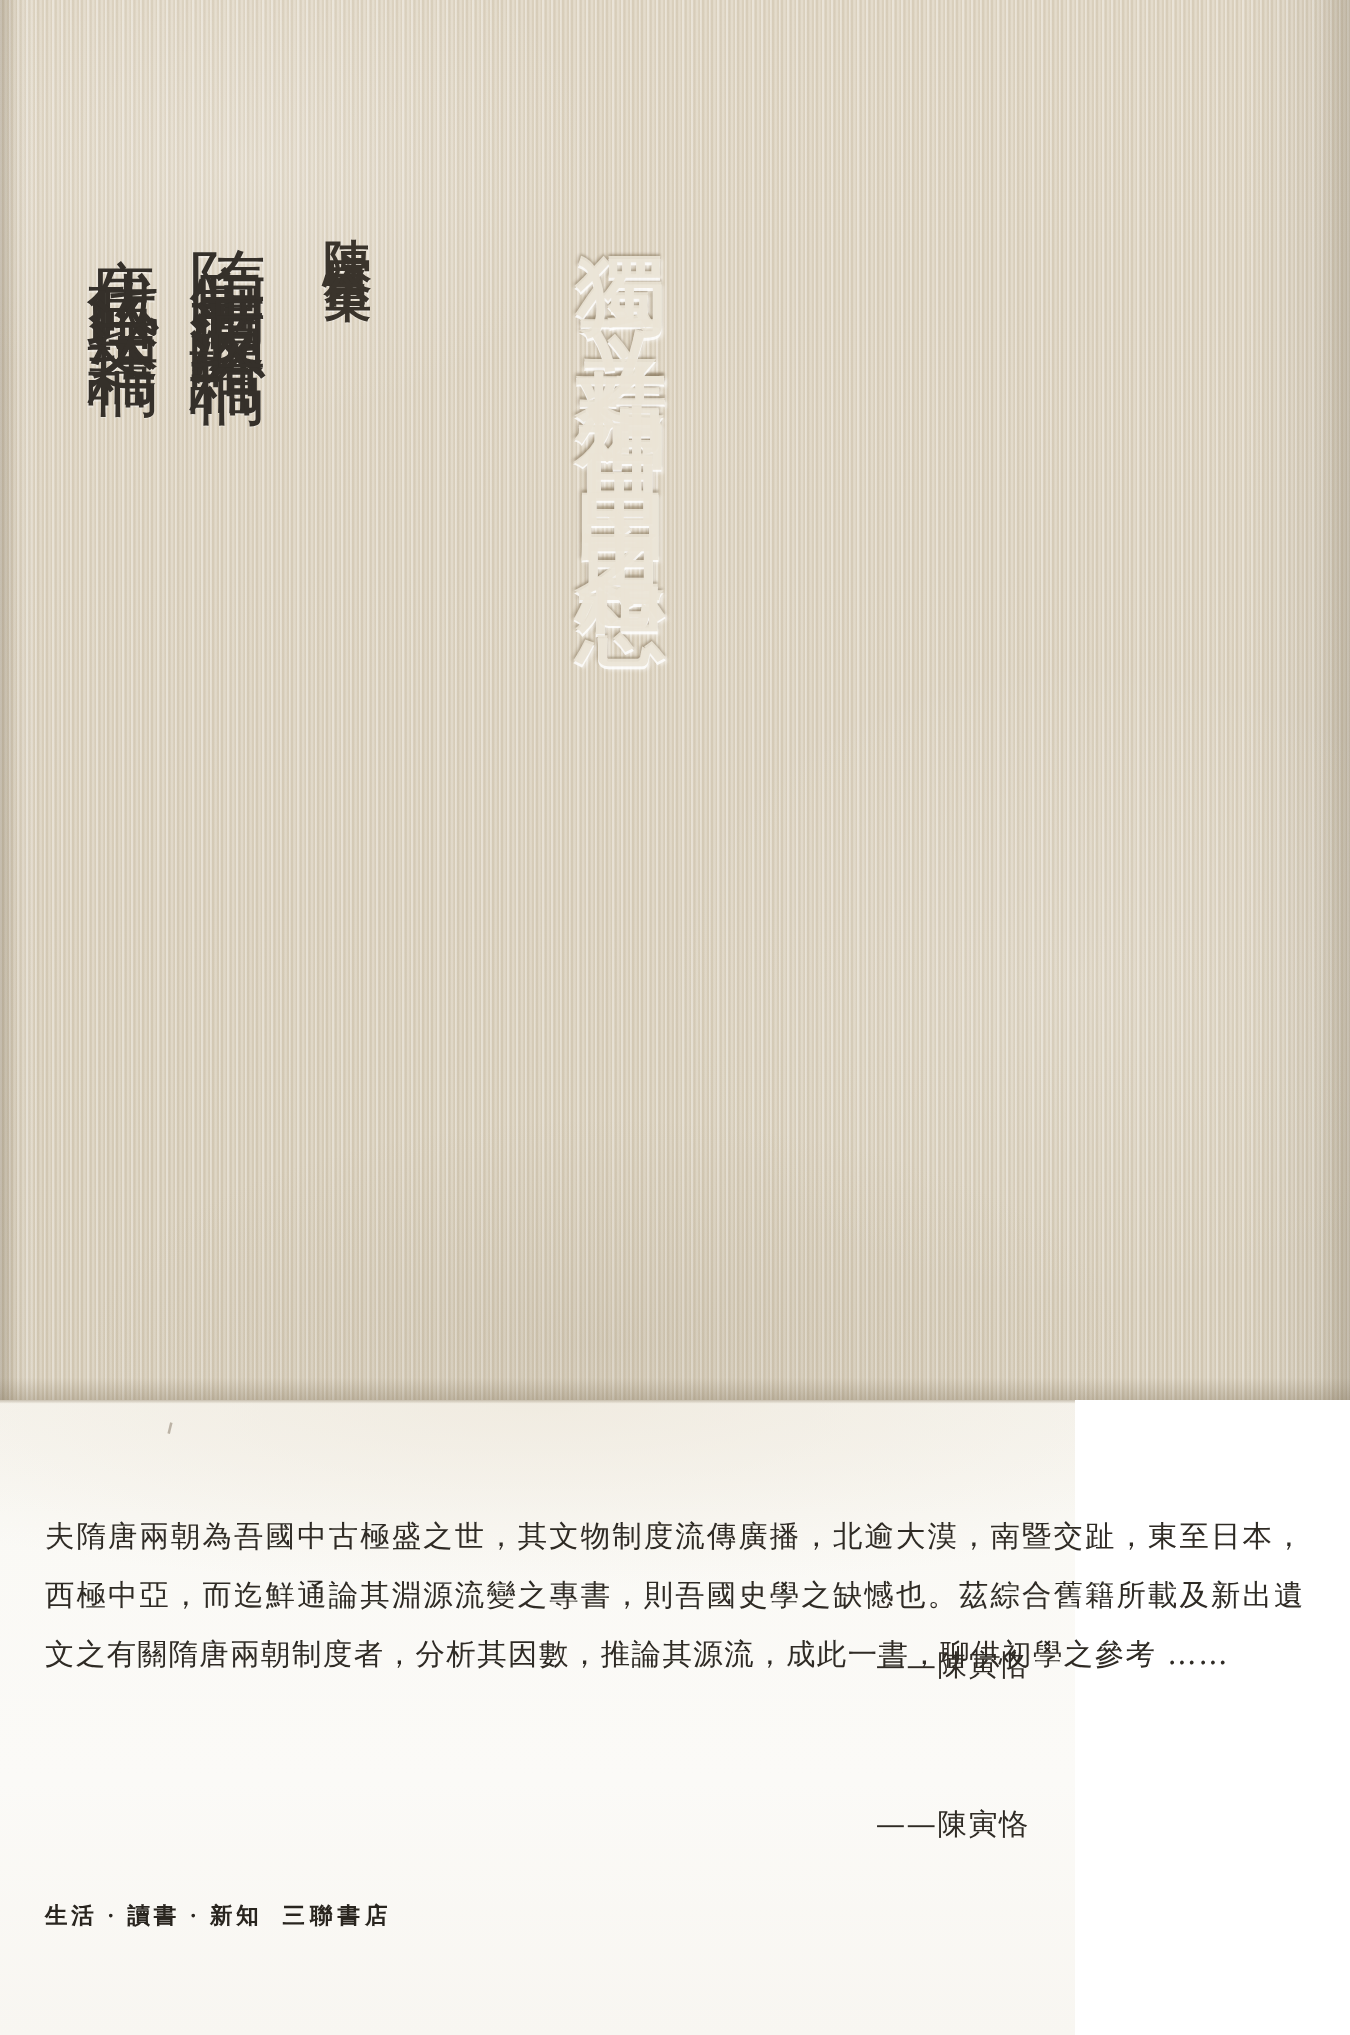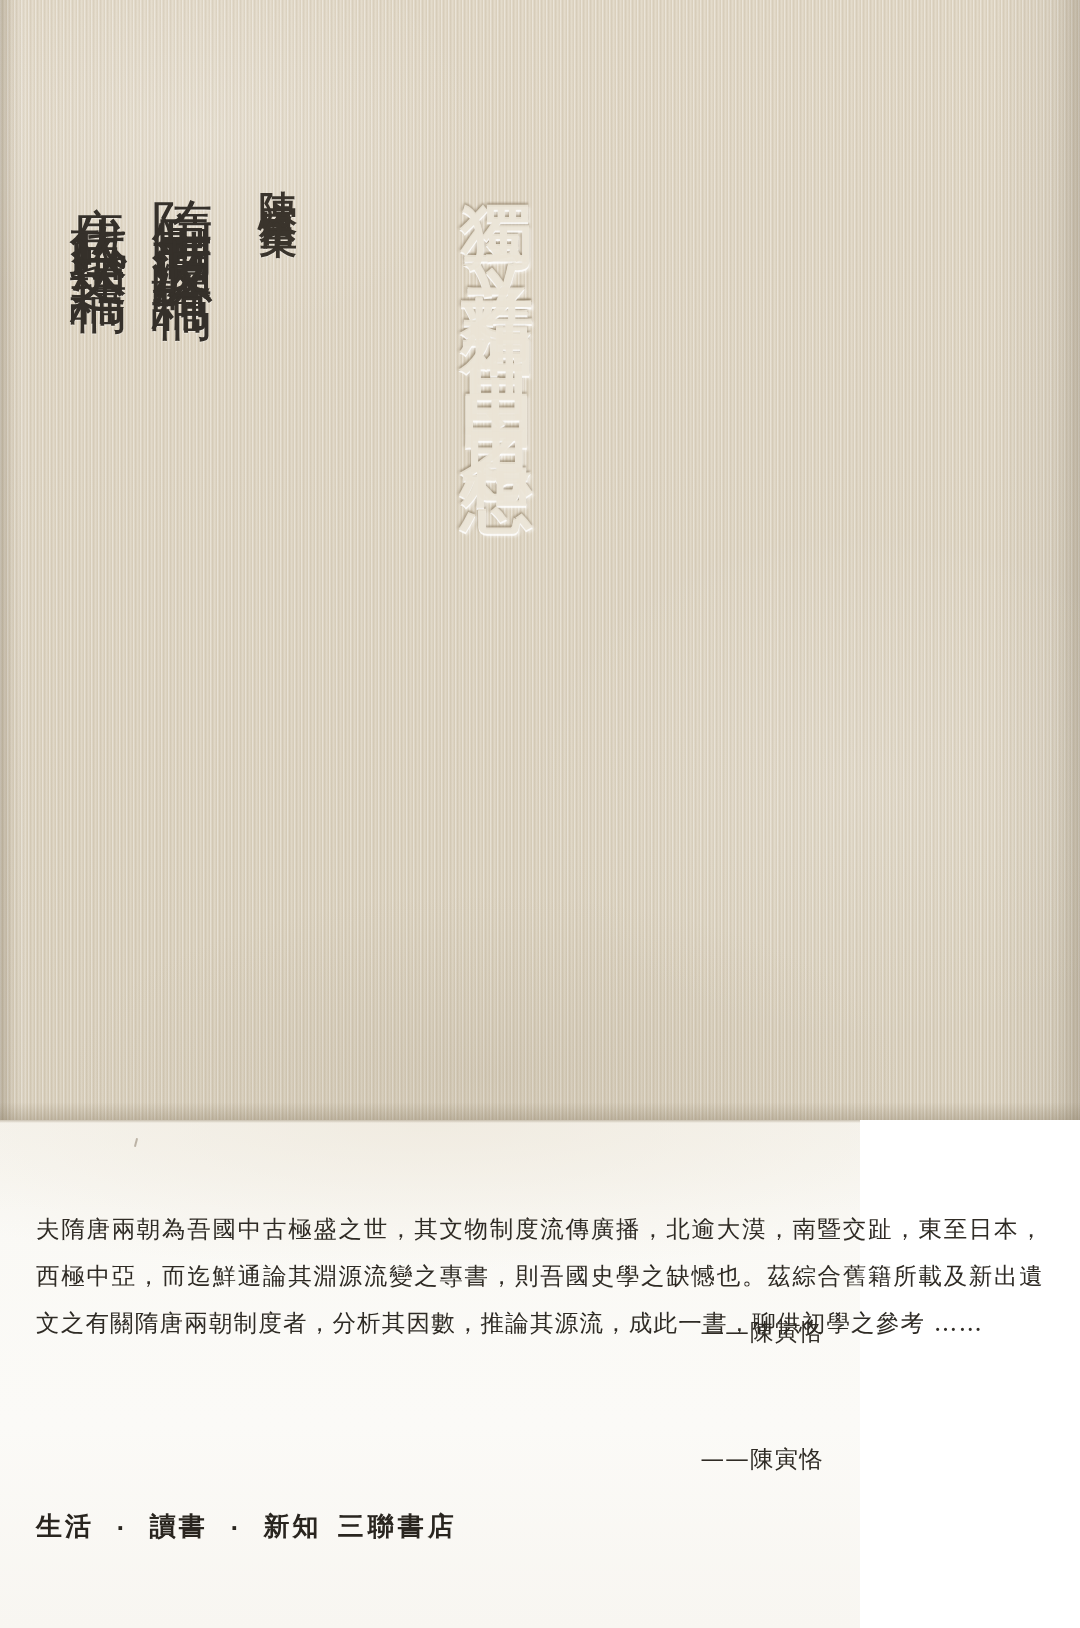--- a/index.html
+++ b/index.html
@@ -192,25 +192,25 @@
     top: 323px;
     font-size: 23.5px;
     color: #2f2b25;
     letter-spacing: 1.2px;
   }
 
   #publisher {
     position: absolute;
     left: 36px;
     bottom: 84px;
-    font-size: 26px;
+    font-size: 18px;
     color: #29251f;
     letter-spacing: 2px;
     font-weight: 700;
-    font-family: Liberation Mono, monospace;
+    font-family: Liberation Serif, serif;
     white-space: nowrap;
     text-align: right;
   }
   #publisher .pub-left { letter-spacing: 3px; }
   #publisher .pub-right { margin-left: 16px; letter-spacing: 4px; }
 </style>
 </head>
 <body>
 
 <div id="cover">

